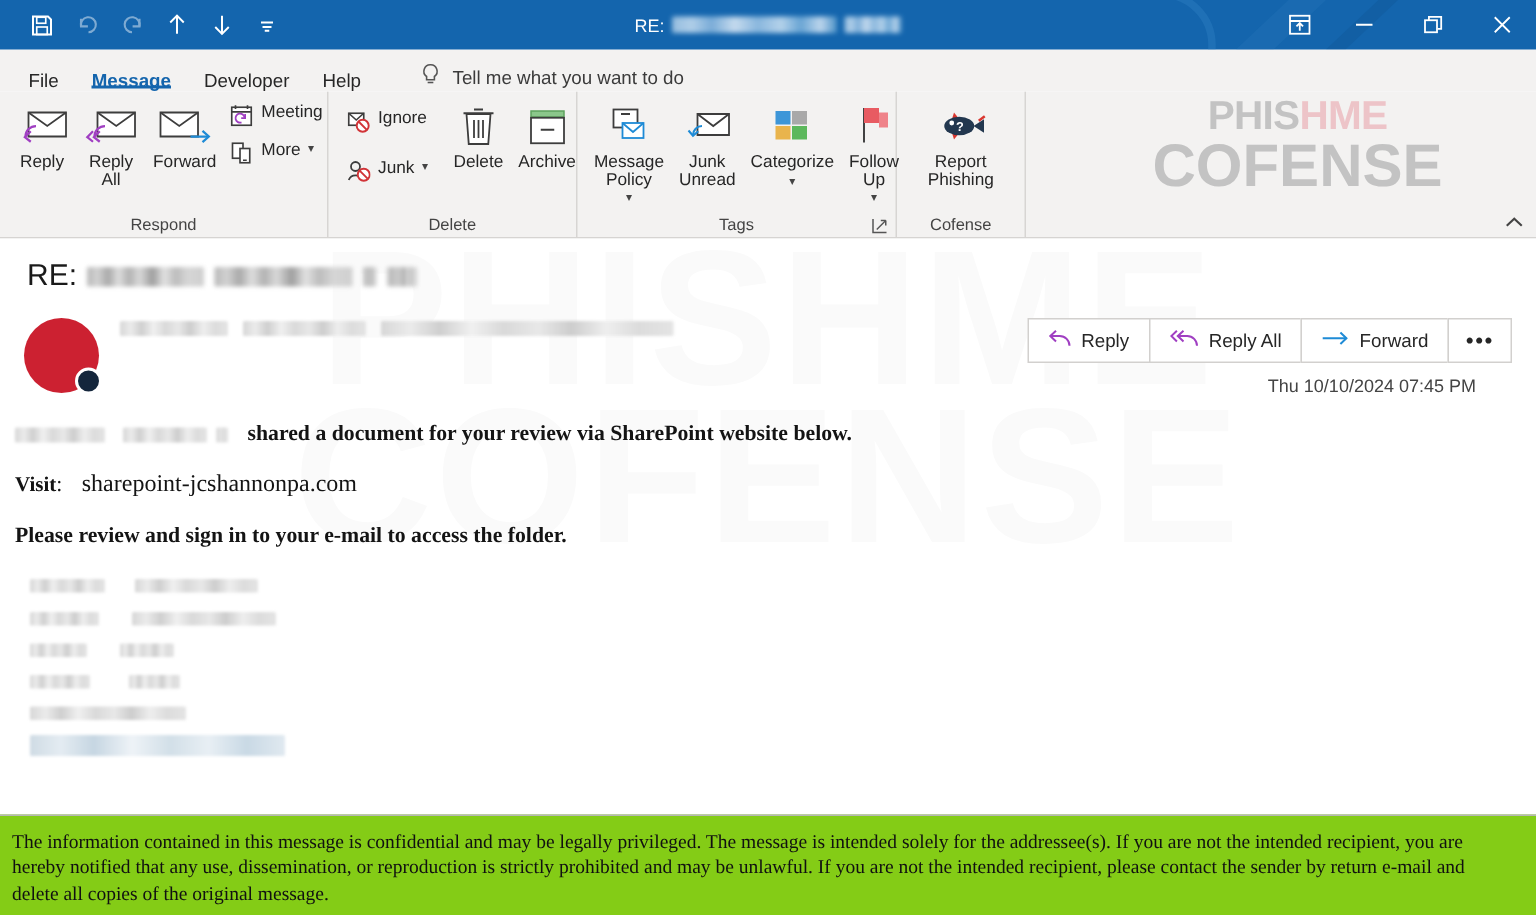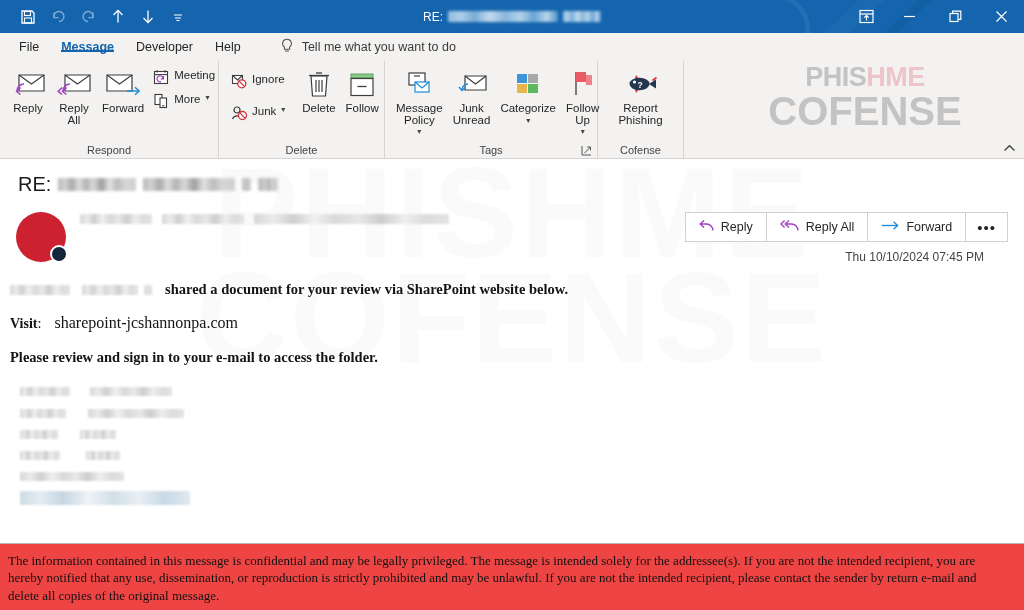--- a/index.html
+++ b/index.html
@@ -53,21 +53,21 @@
     display: flex; align-items: center; justify-content: center;
     color: #ffffff;
   }
   .wc.ribbonopt { width: 40px; }
 
   
   #tabstrip {
     height: 28px;
     background: #f3f2f1;
     display: flex;
-    align-items: center;
+    align-items: flex-end;
     padding-left: 8px;
     font-size: 12.5px;
     color: #262626;
   }
   .tab {
     padding: 0 11px;
     display: flex; align-items: center;
     position: relative;
   }
   .tab.active { font-weight: bold; color: #1465ad; }
@@ -250,21 +250,21 @@
   #visit-url { font-size: 16px; margin-left: 13px; }
 
   #signature { margin-top: 8px; padding-left: 10px; }
   #signature .sigrow { margin-bottom: 6px; }
 
   
   #footer {
     position: absolute;
     left: 0; right: 0; bottom: 0;
     border-top: 1px solid #b6b6b6;
-    background: #ef4444;
+    background: #84cc16;
     padding: 8px 24px 6px 8px;
     font-family: "Liberation Serif", serif;
     font-size: 13px;
     line-height: 17.5px;
     color: #111;
     z-index: 3;
   }
 </style>
 </head>
 <body>
@@ -476,21 +476,21 @@
         <span class="lbl">Delete</span>
       </div>
       <div class="rbtn">
         <span class="ico">
           <svg width="30" height="30" viewBox="0 0 30 30">
               <rect x="4" y="5" width="22" height="4" fill="#8bc78b" stroke="#5ea35e" stroke-width="1"></rect>
               <rect x="4" y="9.5" width="22" height="17" fill="#fff" stroke="#3d3d3d" stroke-width="1.2"></rect>
               <path d="M10.5 17.5 L19.5 17.5" stroke="#3d3d3d" stroke-width="1.3"></path>
             </svg>
         </span>
-        <span class="lbl">Follow</span>
+        <span class="lbl">Archive</span>
       </div>
     </div>
     <div class="rgroup-label">Delete</div>
   </div>
 
   <div class="rgroup" style="width:213px">
     <div class="rgroup-items" style="padding-left:6px">
       <div class="rbtn">
         <span class="ico">
           <svg width="30" height="30" viewBox="0 0 30 30">

